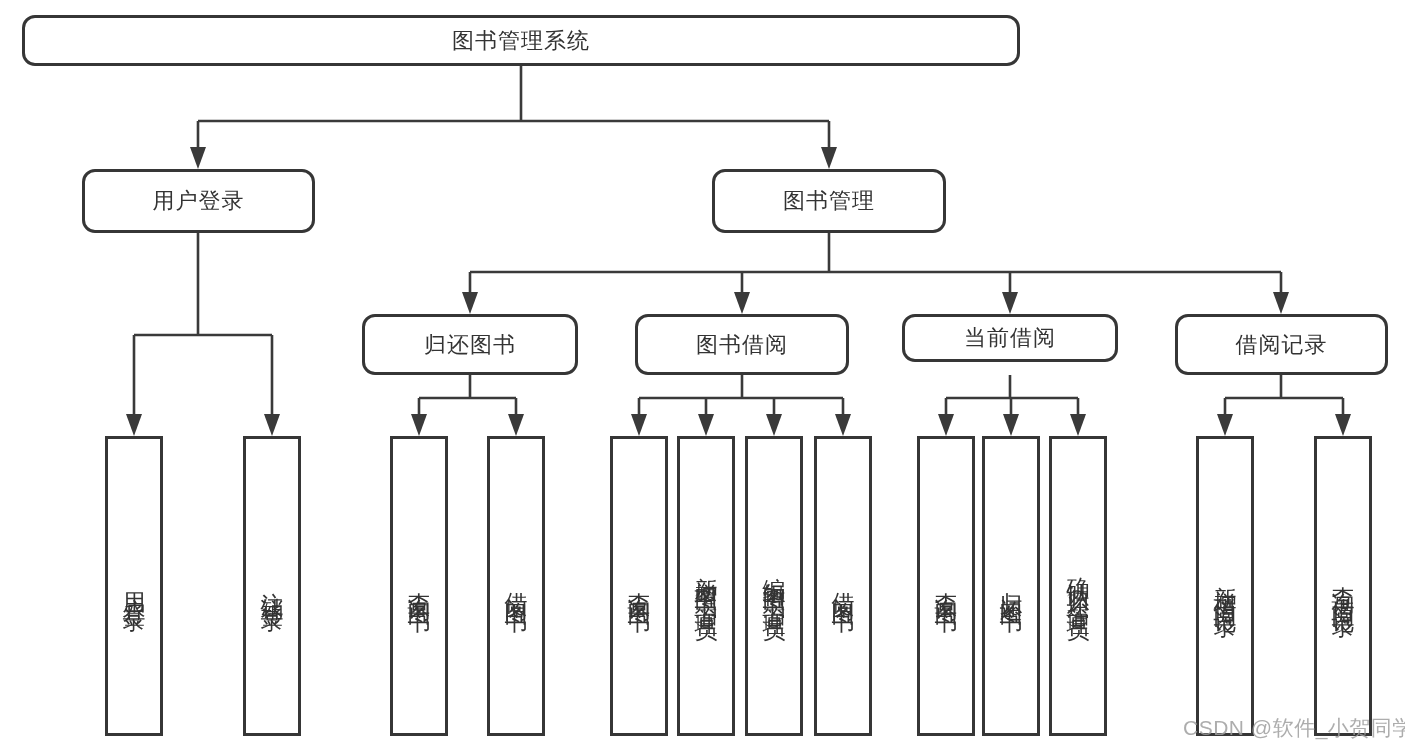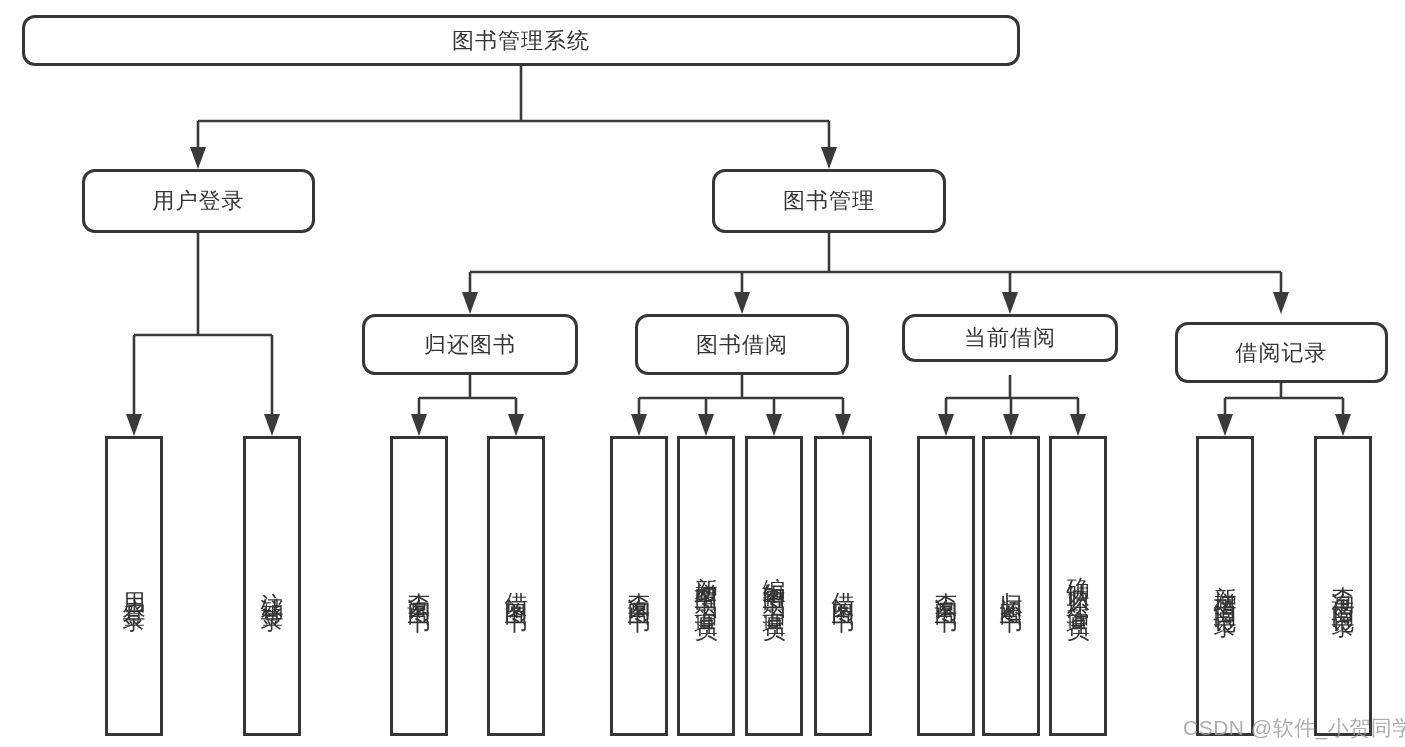--- a/index.html
+++ b/index.html
@@ -126,21 +126,21 @@
   </svg>
 
   <div class="node h" style="left:22px; top:15px; width:998px; height:51px;">图书管理系统</div>
 
   <div class="node h" style="left:82px; top:169px; width:233px; height:64px;">用户登录</div>
   <div class="node h" style="left:712px; top:169px; width:234px; height:64px;">图书管理</div>
 
   <div class="node h" style="left:362px; top:314px; width:216px; height:61px;">归还图书</div>
   <div class="node h" style="left:635px; top:314px; width:214px; height:61px;">图书借阅</div>
   <div class="node h" style="left:902px; top:314px; width:216px; height:48px;">当前借阅</div>
-  <div class="node h" style="left:1175px; top:322px; width:213px; height:61px;">借阅记录</div>
+  <div class="node h" style="left:1175px; top:314px; width:213px; height:61px;">借阅记录</div>
 
   <div class="node leaf" style="left:105px;">
     <span>用户登录</span>
   </div>
   <div class="node leaf" style="left:243px;">
     <span>注销登录</span>
   </div>
 
   <div class="node leaf" style="left:390px;">
     <span>查询图书</span>

